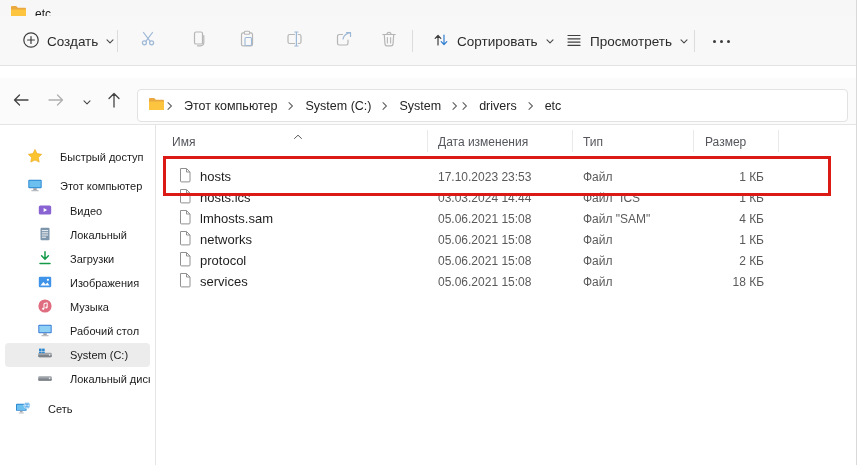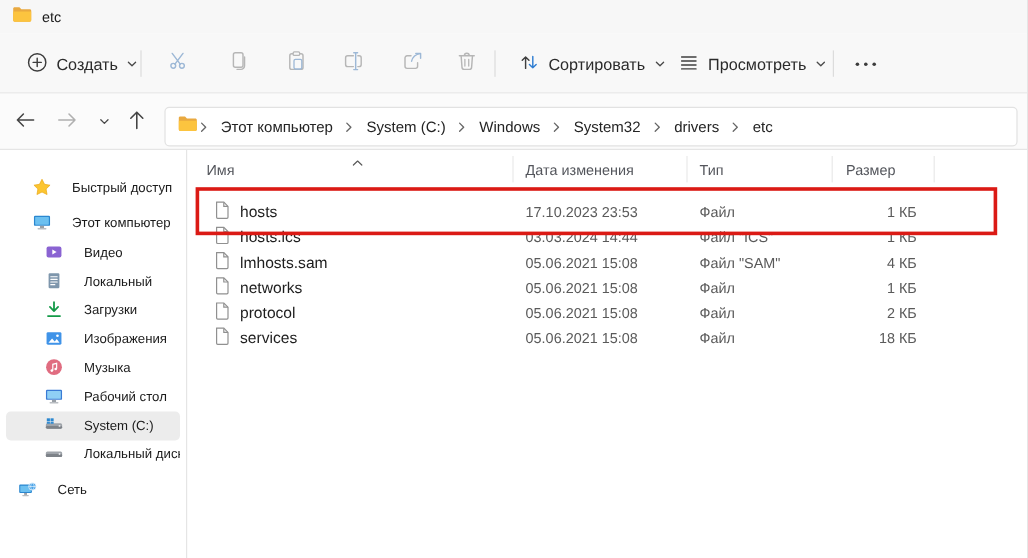--- a/index.html
+++ b/index.html
@@ -5,21 +5,21 @@
   * { margin:0; padding:0; box-sizing:border-box; }
   html,body { background:#fff; }
   body { font-family:"Liberation Sans", sans-serif; color:#1b1b1b; }
   .window { position:relative; width:857px; height:465px; background:#fff; overflow:hidden; border-right:1px solid #d9d9d9; }
 
   
   .tabbar { position:absolute; left:0; top:0; width:857px; height:28px; background:#f7f7f7; display:flex; align-items:center; padding-left:10px; gap:8px; }
   .tabbar .tab-title { font-size:12px; color:#1b1b1b; }
 
   
-  .toolbar { position:absolute; left:0; top:28px; width:857px; height:50px; background:#f8f8f8; border-bottom:1px solid #e4e4e4; }
+  .toolbar { position:absolute; left:0; top:16px; width:857px; height:50px; background:#f8f8f8; border-bottom:1px solid #e4e4e4; }
   .tbtn { position:absolute; top:0; height:50px; display:flex; align-items:center; gap:7px; padding:0 8px; border-radius:5px; cursor:default; font-size:13.5px; color:#2b2b2b; }
   .tsep { position:absolute; top:14px; width:1px; height:22px; background:#dcdcdc; }
   .icbtn { position:absolute; top:8px; width:38px; height:34px; display:flex; align-items:center; justify-content:center; border-radius:5px; }
   .dots { display:flex; gap:4px; }
   .dots i { width:3px; height:3px; border-radius:50%; background:#3c3c3c; }
 
   
   .navrow { position:absolute; left:0; top:78px; width:857px; height:47px; background:#fbfbfb; border-bottom:1px solid #e5e5e5; }
   .navbtn { position:absolute; top:9px; width:30px; height:30px; display:flex; align-items:center; justify-content:center; border-radius:5px; }
   .addressbar { position:absolute; left:137px; top:11px; width:711px; height:33px; background:#fff; border:1px solid #e2e2e2; border-radius:4px; display:flex; align-items:center; padding-left:10px; overflow:hidden; }
@@ -190,27 +190,26 @@
             <svg width="8" height="10" viewBox="0 0 8 10" fill="none" xmlns="http://www.w3.org/2000/svg">
               <path d="M2 1.6l3.4 3.4L2 8.4" stroke="#666" stroke-width="1.1" stroke-linecap="round" stroke-linejoin="round"></path>
             </svg>
           </span>
           <span class="crumb">System (C:)</span>
           <span class="crumb-sep">
             <svg width="8" height="10" viewBox="0 0 8 10" fill="none" xmlns="http://www.w3.org/2000/svg">
               <path d="M2 1.6l3.4 3.4L2 8.4" stroke="#666" stroke-width="1.1" stroke-linecap="round" stroke-linejoin="round"></path>
             </svg>
           </span>
-          <span class="crumb">Windows</span>
-          <span class="crumb-sep">
-            <svg width="8" height="10" viewBox="0 0 8 10" fill="none" xmlns="http://www.w3.org/2000/svg">
-              <path d="M2 1.6l3.4 3.4L2 8.4" stroke="#666" stroke-width="1.1" stroke-linecap="round" stroke-linejoin="round"></path>
-            </svg>
-          </span>
-          <span class="crumb">System32</span>
+          <span class="crumb">System</span>
+          <span class="crumb-sep">
+            <svg width="8" height="10" viewBox="0 0 8 10" fill="none" xmlns="http://www.w3.org/2000/svg">
+              <path d="M2 1.6l3.4 3.4L2 8.4" stroke="#666" stroke-width="1.1" stroke-linecap="round" stroke-linejoin="round"></path>
+            </svg>
+          </span>
           <span class="crumb-sep">
             <svg width="8" height="10" viewBox="0 0 8 10" fill="none" xmlns="http://www.w3.org/2000/svg">
               <path d="M2 1.6l3.4 3.4L2 8.4" stroke="#666" stroke-width="1.1" stroke-linecap="round" stroke-linejoin="round"></path>
             </svg>
           </span>
           <span class="crumb">drivers</span>
           <span class="crumb-sep">
             <svg width="8" height="10" viewBox="0 0 8 10" fill="none" xmlns="http://www.w3.org/2000/svg">
               <path d="M2 1.6l3.4 3.4L2 8.4" stroke="#666" stroke-width="1.1" stroke-linecap="round" stroke-linejoin="round"></path>
             </svg>

